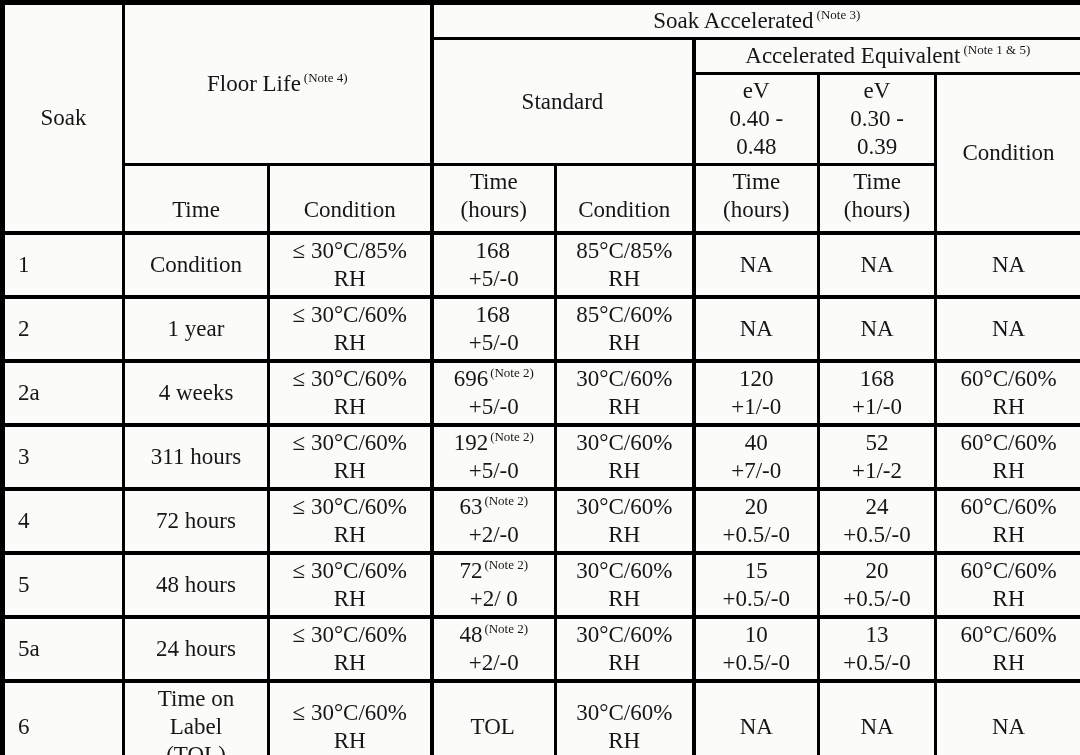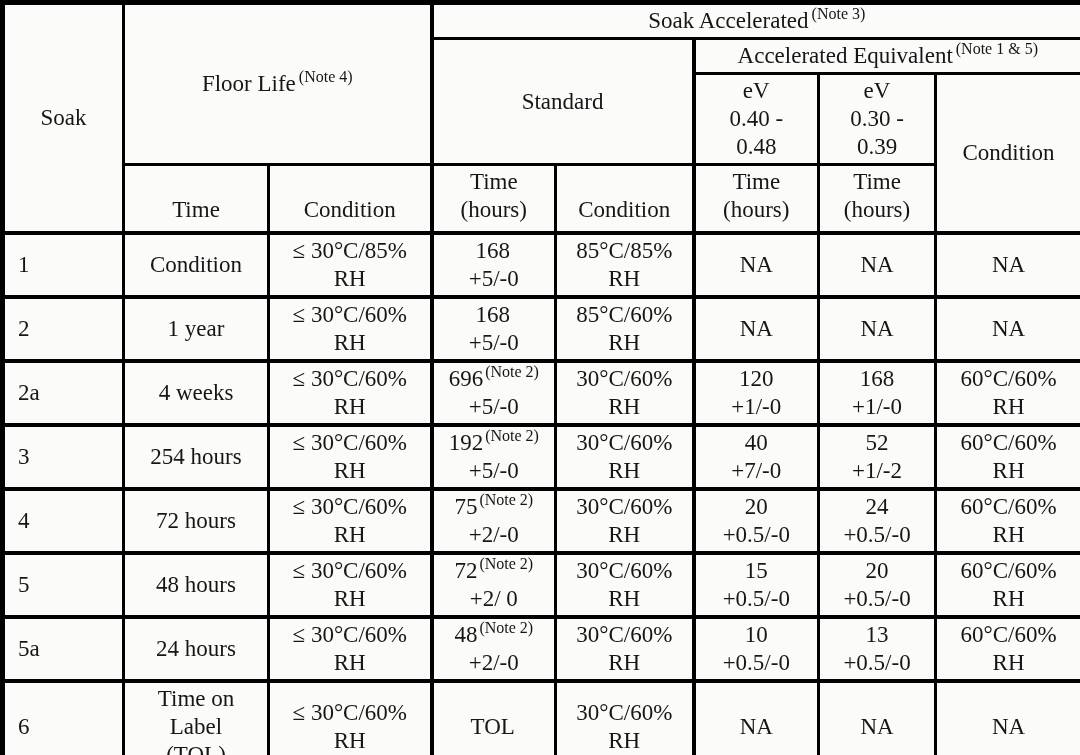--- a/index.html
+++ b/index.html
@@ -25,21 +25,21 @@
     line-height: 28px;
     padding: 2px 3px;
     overflow: hidden;
   }
   .pre { white-space: pre-line; }
   .thick-left { border-left-width: 4px; }
   tbody td { border-top-width: 4px; }
   tr.subhead th { vertical-align: bottom; padding-bottom: 7px; }
   td.level-cell { text-align: left; padding-left: 13px; }
   sup {
-    font-size: 16px;
+    font-size: 13px;
     line-height: 0;
     vertical-align: super;
     margin-left: 2px;
     letter-spacing: 0;
   }
   th .hdr-note { margin-left: 3px; }
 </style>
 </head>
 <body>
 
@@ -129,21 +129,21 @@
 RH</td>
         <td class="thick-left pre">120
 +1/-0</td>
         <td class="pre">168
 +1/-0</td>
         <td class="pre">60°C/60%
 RH</td>
       </tr>
       <tr style="height: 63px;">
         <td class="level-cell">3</td>
-        <td class="pre">254 hours</td>
+        <td class="pre">311 hours</td>
         <td class="pre">≤ 30°C/60%
 RH</td>
         <td class="thick-left">
           <div><span>192</span><sup>(Note 2)</sup></div>
           <div class="pre">+5/-0</div>
         </td>
         <td class="pre">30°C/60%
 RH</td>
         <td class="thick-left pre">40
 +7/-0</td>
@@ -151,21 +151,21 @@
 +1/-2</td>
         <td class="pre">60°C/60%
 RH</td>
       </tr>
       <tr style="height: 63px;">
         <td class="level-cell">4</td>
         <td class="pre">72 hours</td>
         <td class="pre">≤ 30°C/60%
 RH</td>
         <td class="thick-left">
-          <div><span>75</span><sup>(Note 2)</sup></div>
+          <div><span>63</span><sup>(Note 2)</sup></div>
           <div class="pre">+2/-0</div>
         </td>
         <td class="pre">30°C/60%
 RH</td>
         <td class="thick-left pre">20
 +0.5/-0</td>
         <td class="pre">24
 +0.5/-0</td>
         <td class="pre">60°C/60%
 RH</td>

